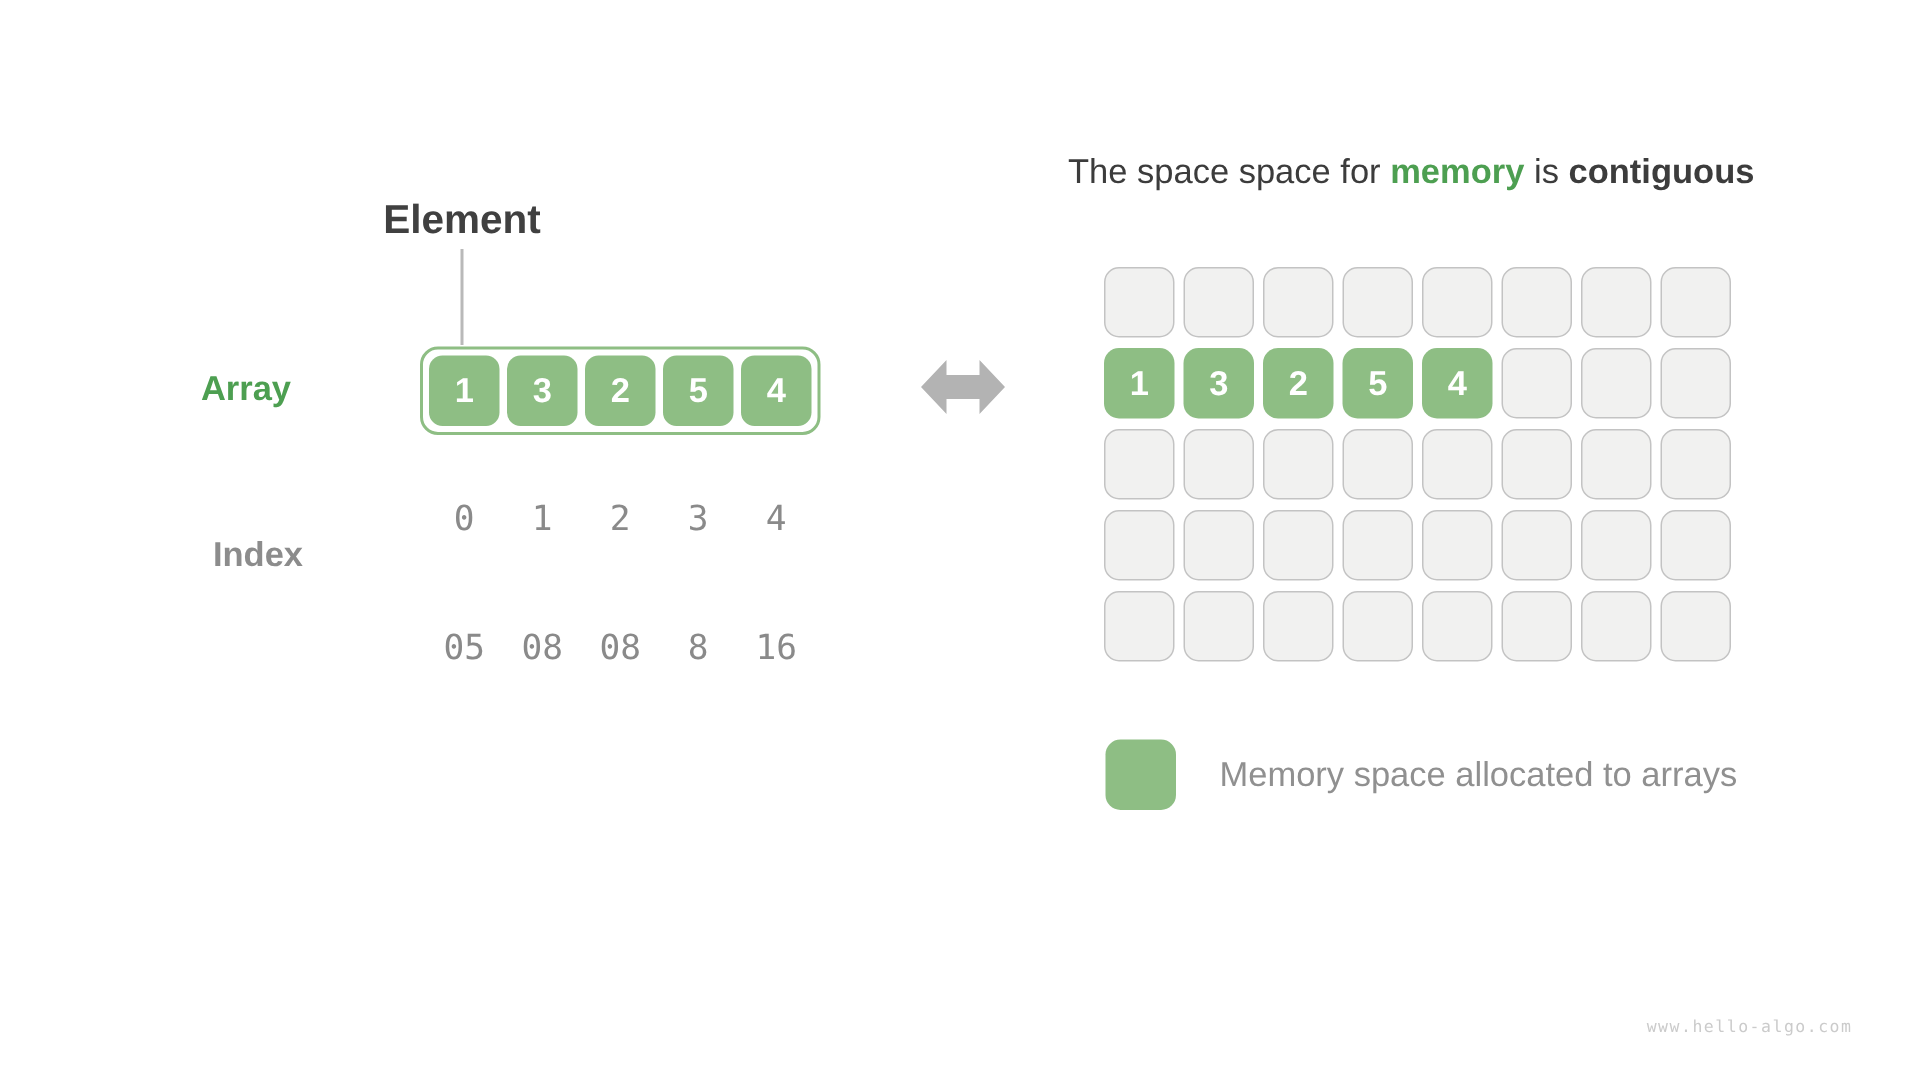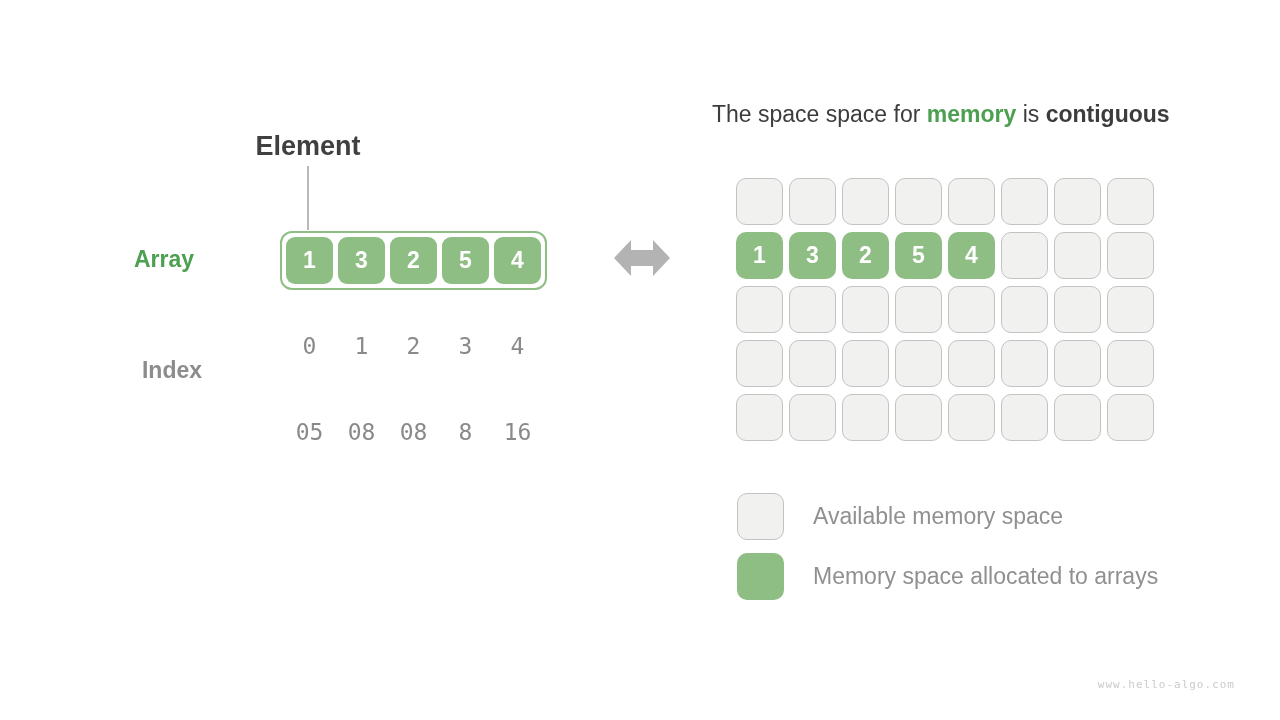--- a/index.html
+++ b/index.html
@@ -166,23 +166,19 @@
       <div class="mem-cell"></div>
       <div class="mem-cell"></div>
       <div class="mem-cell"></div>
       <div class="mem-cell"></div>
       <div class="mem-cell"></div>
       <div class="mem-cell"></div>
     </div>
 
   <div class="legend" id="legend">
       <div class="legend-row">
-        <div class="legend-swatch available"></div>
-        <div class="legend-label">Available memory space</div>
-      </div>
-      <div class="legend-row">
         <div class="legend-swatch allocated"></div>
         <div class="legend-label">Memory space allocated to arrays</div>
       </div>
     </div>
 
   <div class="watermark">www.hello-algo.com</div>
 </div>
 
 </body></html>

